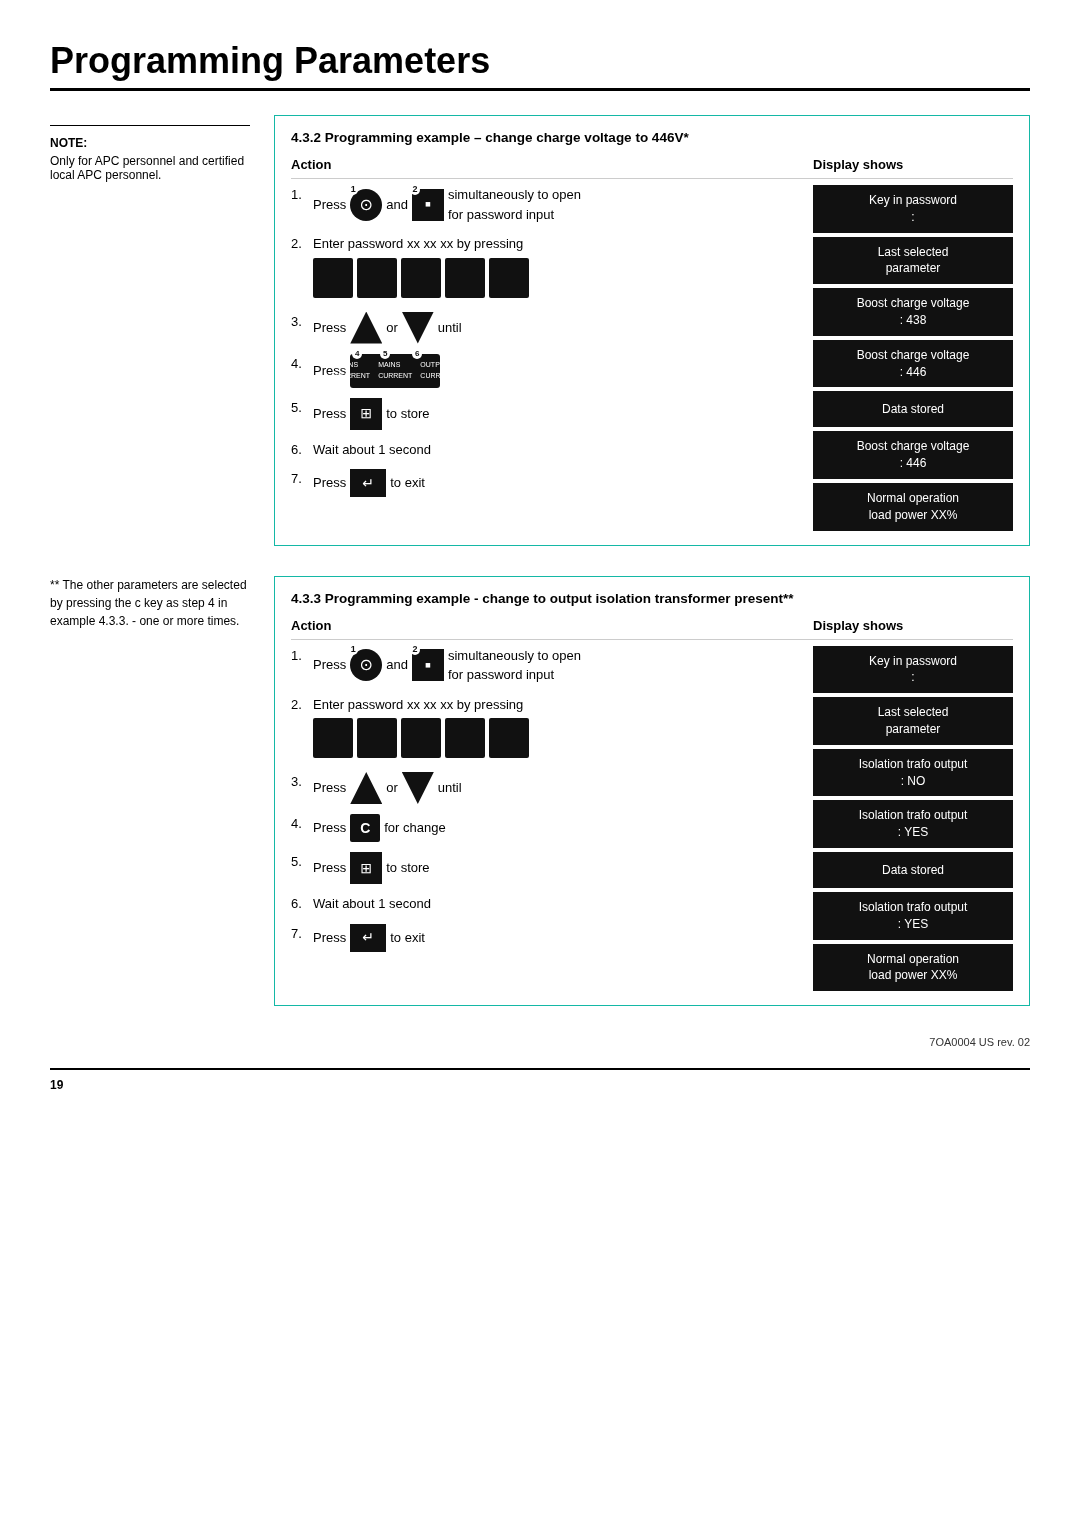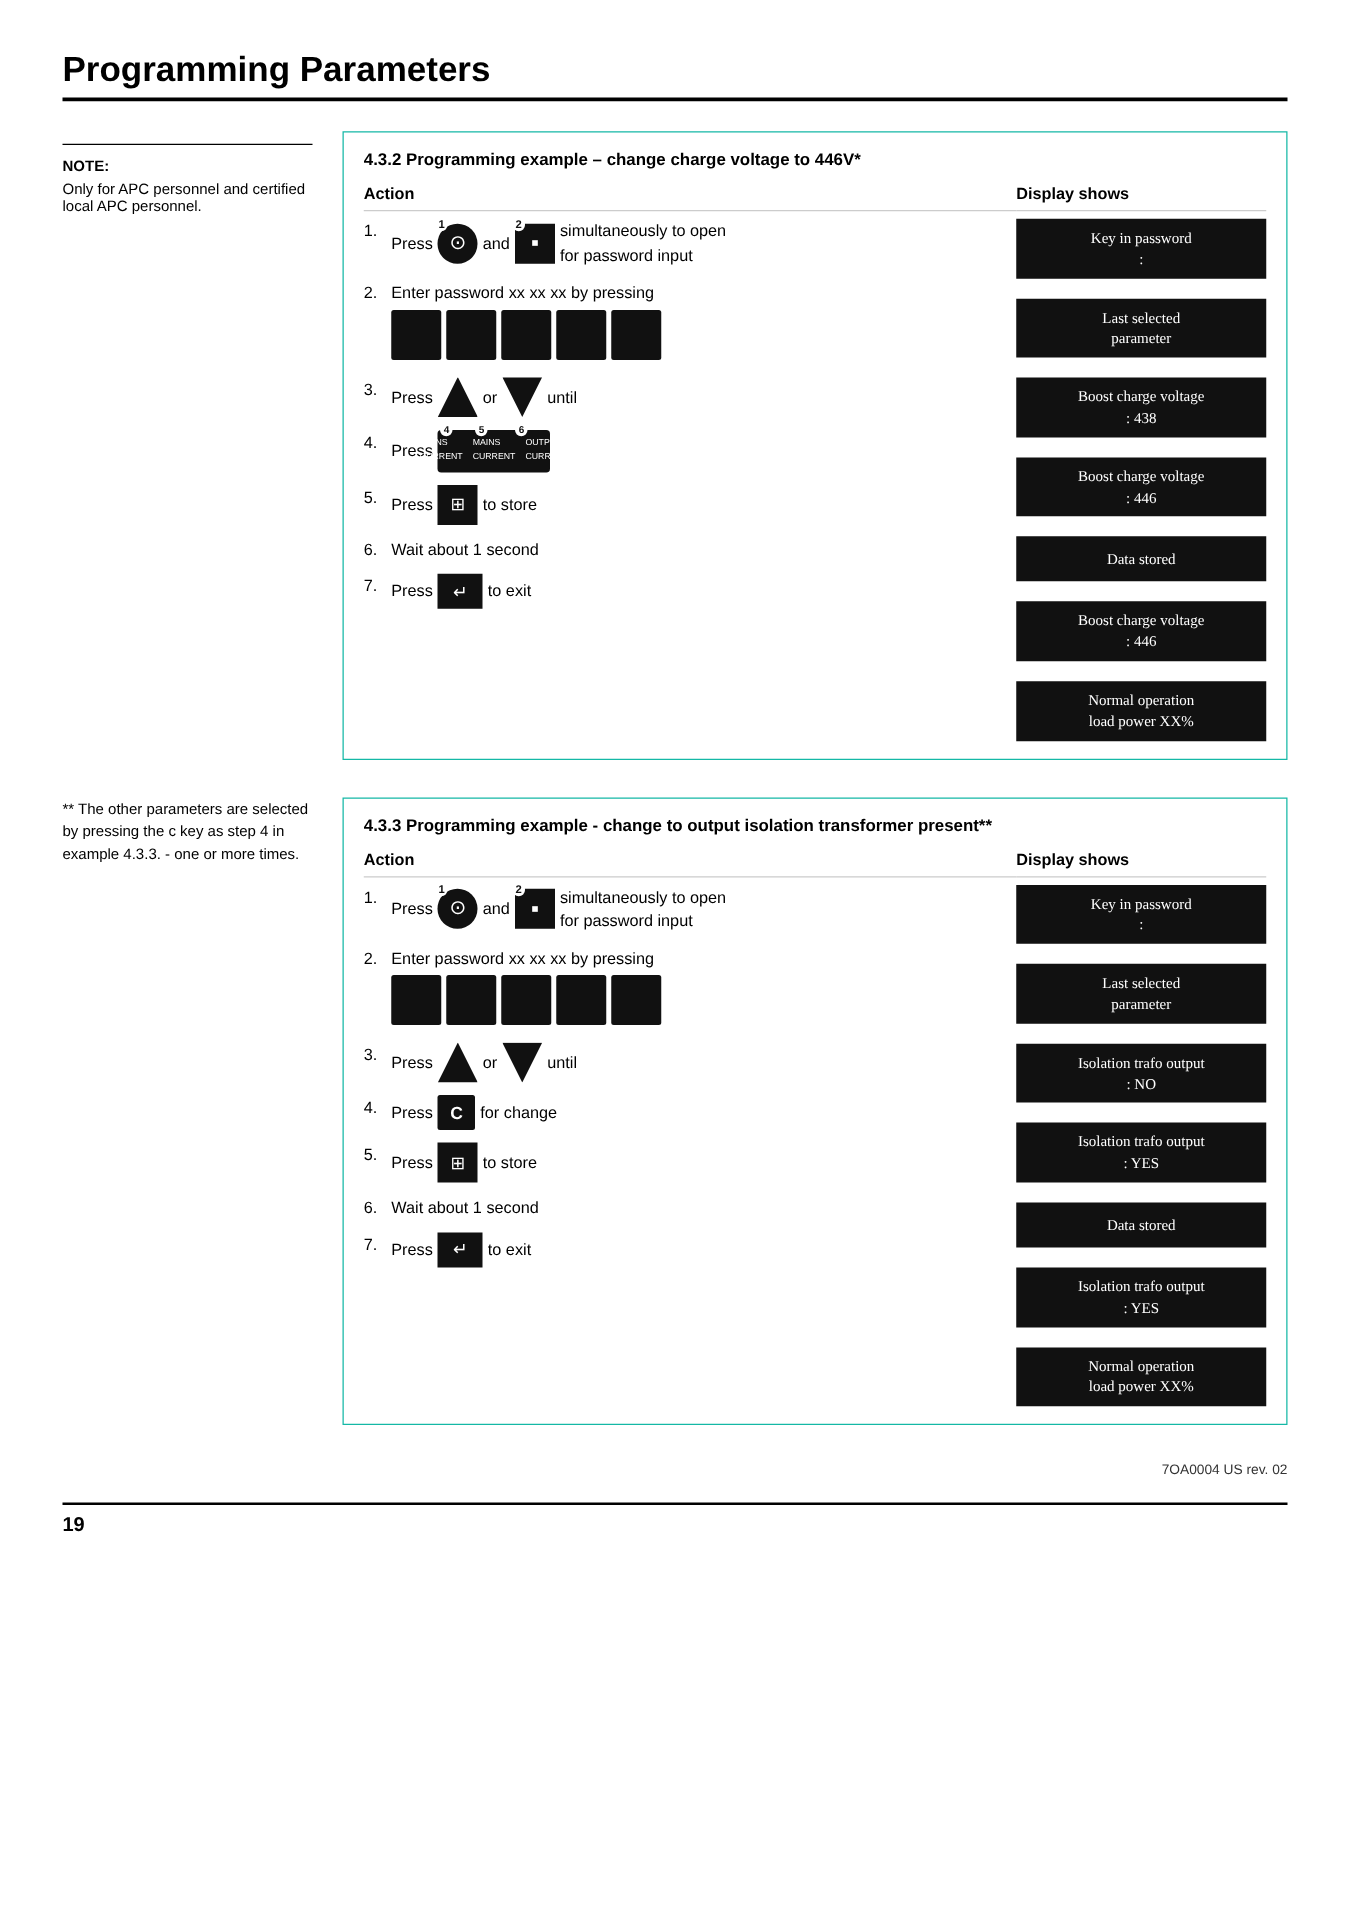--- a/index.html
+++ b/index.html
@@ -8,21 +8,21 @@
       font-size: 13px;
       background: #fff;
       color: #000;
       width: 1080px;
       min-height: 1528px;
       padding: 40px 50px 30px 50px;
     }
 
     
     .page-title {
-      font-size: 28px;
+      font-size: 36px;
       font-weight: bold;
       margin-bottom: 6px;
     }
     .title-rule {
       border: none;
       border-top: 3px solid #000;
       margin-bottom: 24px;
     }
 
     
@@ -235,22 +235,21 @@
       height: 40px;
       background: #111;
       display: inline-block;
       border-radius: 2px;
     }
 
     
     .display-items {
       display: flex;
       flex-direction: column;
-      gap: 16px;
-      font-family: Liberation Serif, serif;
+      gap: 4px;
     }
     .display-item {
       background: #111;
       color: #fff;
       padding: 7px 10px;
       font-size: 12px;
       text-align: center;
       line-height: 1.4;
       min-height: 36px;
       display: flex;
@@ -279,21 +278,21 @@
       align-items: center;
       margin-top: 20px;
       border-top: 2px solid #000;
       padding-top: 8px;
     }
     .footer-title {
       font-size: 16px;
       font-weight: bold;
     }
     .footer-page {
-      font-size: 16px;
+      font-size: 12px;
       font-weight: bold;
     }
     .doc-ref {
       text-align: right;
       font-size: 11px;
       margin-bottom: 4px;
       color: #333;
     }
 
     .section-heading-wrapper {

